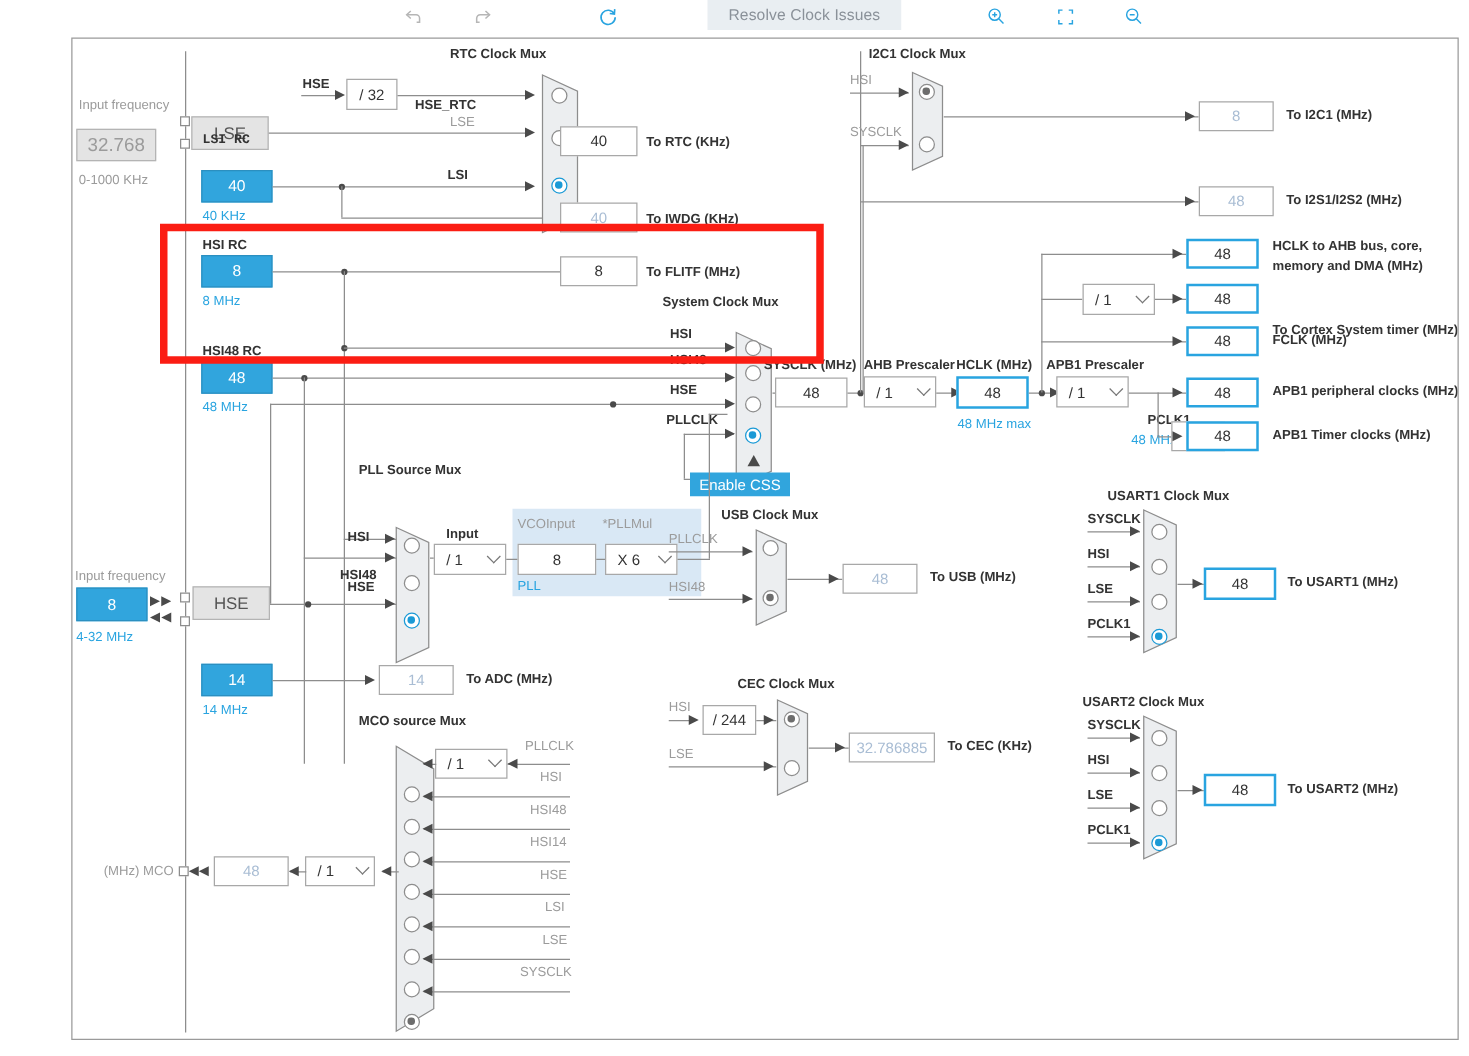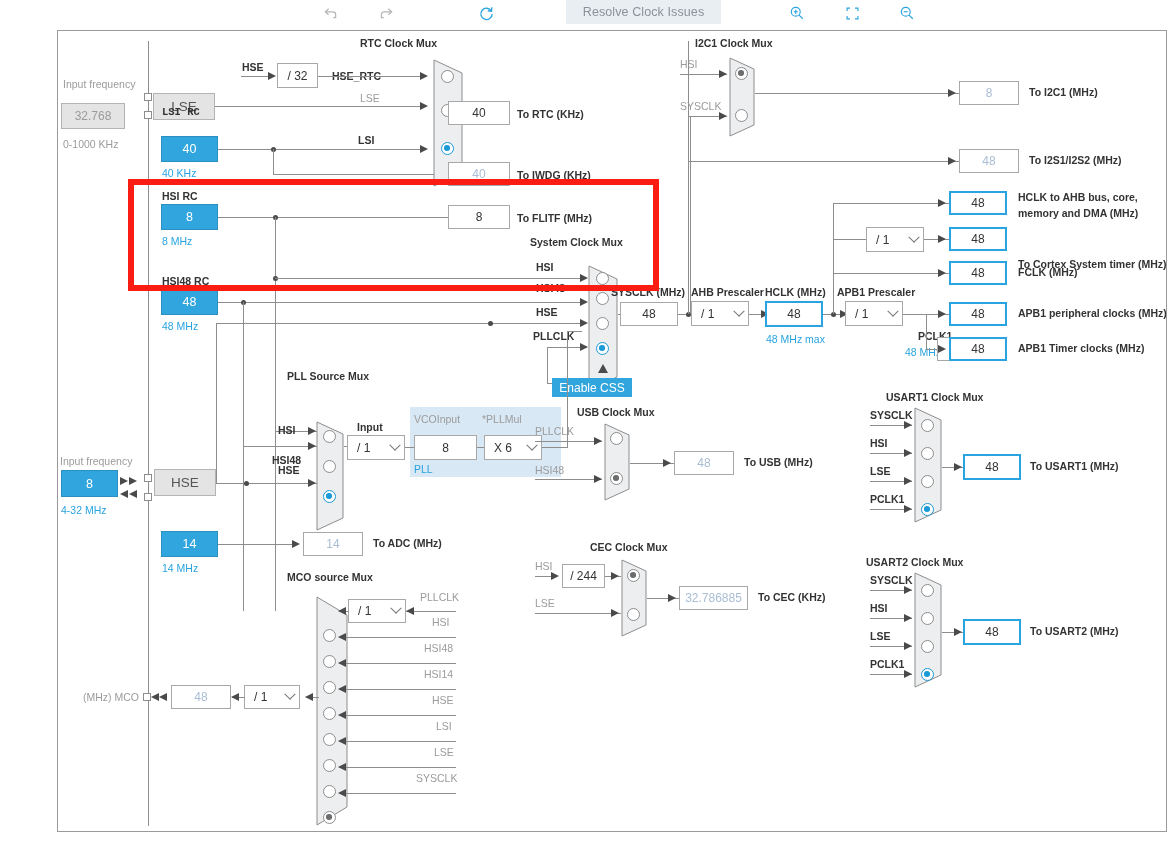--- a/index.html
+++ b/index.html
@@ -35,21 +35,21 @@
          border-bottom:4.5px solid transparent;border-left:8px solid #4a4a4a;}
   .arrow.left{border-left:none;border-right:8px solid #4a4a4a;}
 
   
   .vbox{position:absolute;border:1px solid #a8a8a8;background:#fff;
         display:flex;align-items:center;justify-content:center;
         font-size:12px;color:#333;box-sizing:border-box;}
   .vbox.grey{color:#a9bdd4;}
   .vbox.hi{border:2px solid #29a4e0;}
   .vbox.src{background:#31a5dd;border:1px solid #2b8fc0;color:#fff;font-size:12.5px;}
-  .vbox.dis{background:#e4e4e4;border:1px solid #b4b4b4;color:#9b9b9b;font-size:12px;}
+  .vbox.dis{background:#e4e4e4;border:1px solid #b4b4b4;color:#9b9b9b;font-size:15px;}
   .vbox.osc{background:#e4e4e4;border:1px solid #b4b4b4;color:#555;font-size:13.5px;}
 
   
   .combo{position:absolute;border:1px solid #a8a8a8;background:#fff;box-sizing:border-box;
          display:flex;align-items:center;font-size:12px;color:#333;padding-left:9px;cursor:pointer;}
   .combo .cv{flex:1;}
   .combo .chev{width:18px;height:100%;display:flex;align-items:center;justify-content:center;}
   .combo .chev:after{content:"";display:block;width:7px;height:7px;
        border-right:1.4px solid #777;border-bottom:1.4px solid #777;
        transform:rotate(45deg) translate(-2px,-2px);}
@@ -152,21 +152,21 @@
 
   <div class="vline" style="left:215px;top:118px;height:25px;"></div>
   <div class="hline" style="left:215px;top:143px;width:191px;"></div>
   <div class="arrow" style="left:404px;top:138.5px;"></div>
 
   <div class="title dk" style="left:302px;top:6px;">RTC Clock Mux</div>
   <div class="lbl dk" style="left:184px;top:31px;">HSE</div>
   <div class="hline" style="left:183px;top:45px;width:32px;"></div>
   <div class="arrow" style="left:210px;top:40.5px;"></div>
   <div class="plainbox" style="left:219px;top:32px;width:41px;height:25px;">/ 32</div>
-  <div class="lbl dk" style="left:274px;top:40px;">HSE_RTC</div>
+  <div class="lbl dk" style="left:274px;top:48px;">HSE_RTC</div>
   <div class="hline" style="left:260px;top:45px;width:104px;"></div>
   <div class="arrow" style="left:362px;top:40.5px;"></div>
 
   <div class="lbl" style="left:302px;top:62px;">LSE</div>
   <div class="lbl dk" style="left:300px;top:104px;">LSI</div>
 
   <div class="mux-wrap" style="left:375px;top:28px;width:30px;height:128px;">
     <svg class="mux-svg" width="30" height="128" viewBox="0 0 30 128">
       <polygon points="1,1 29,14 29,114 1,127" fill="#eceef0" stroke="#8d8d8d" stroke-width="1"></polygon>
     </svg>

